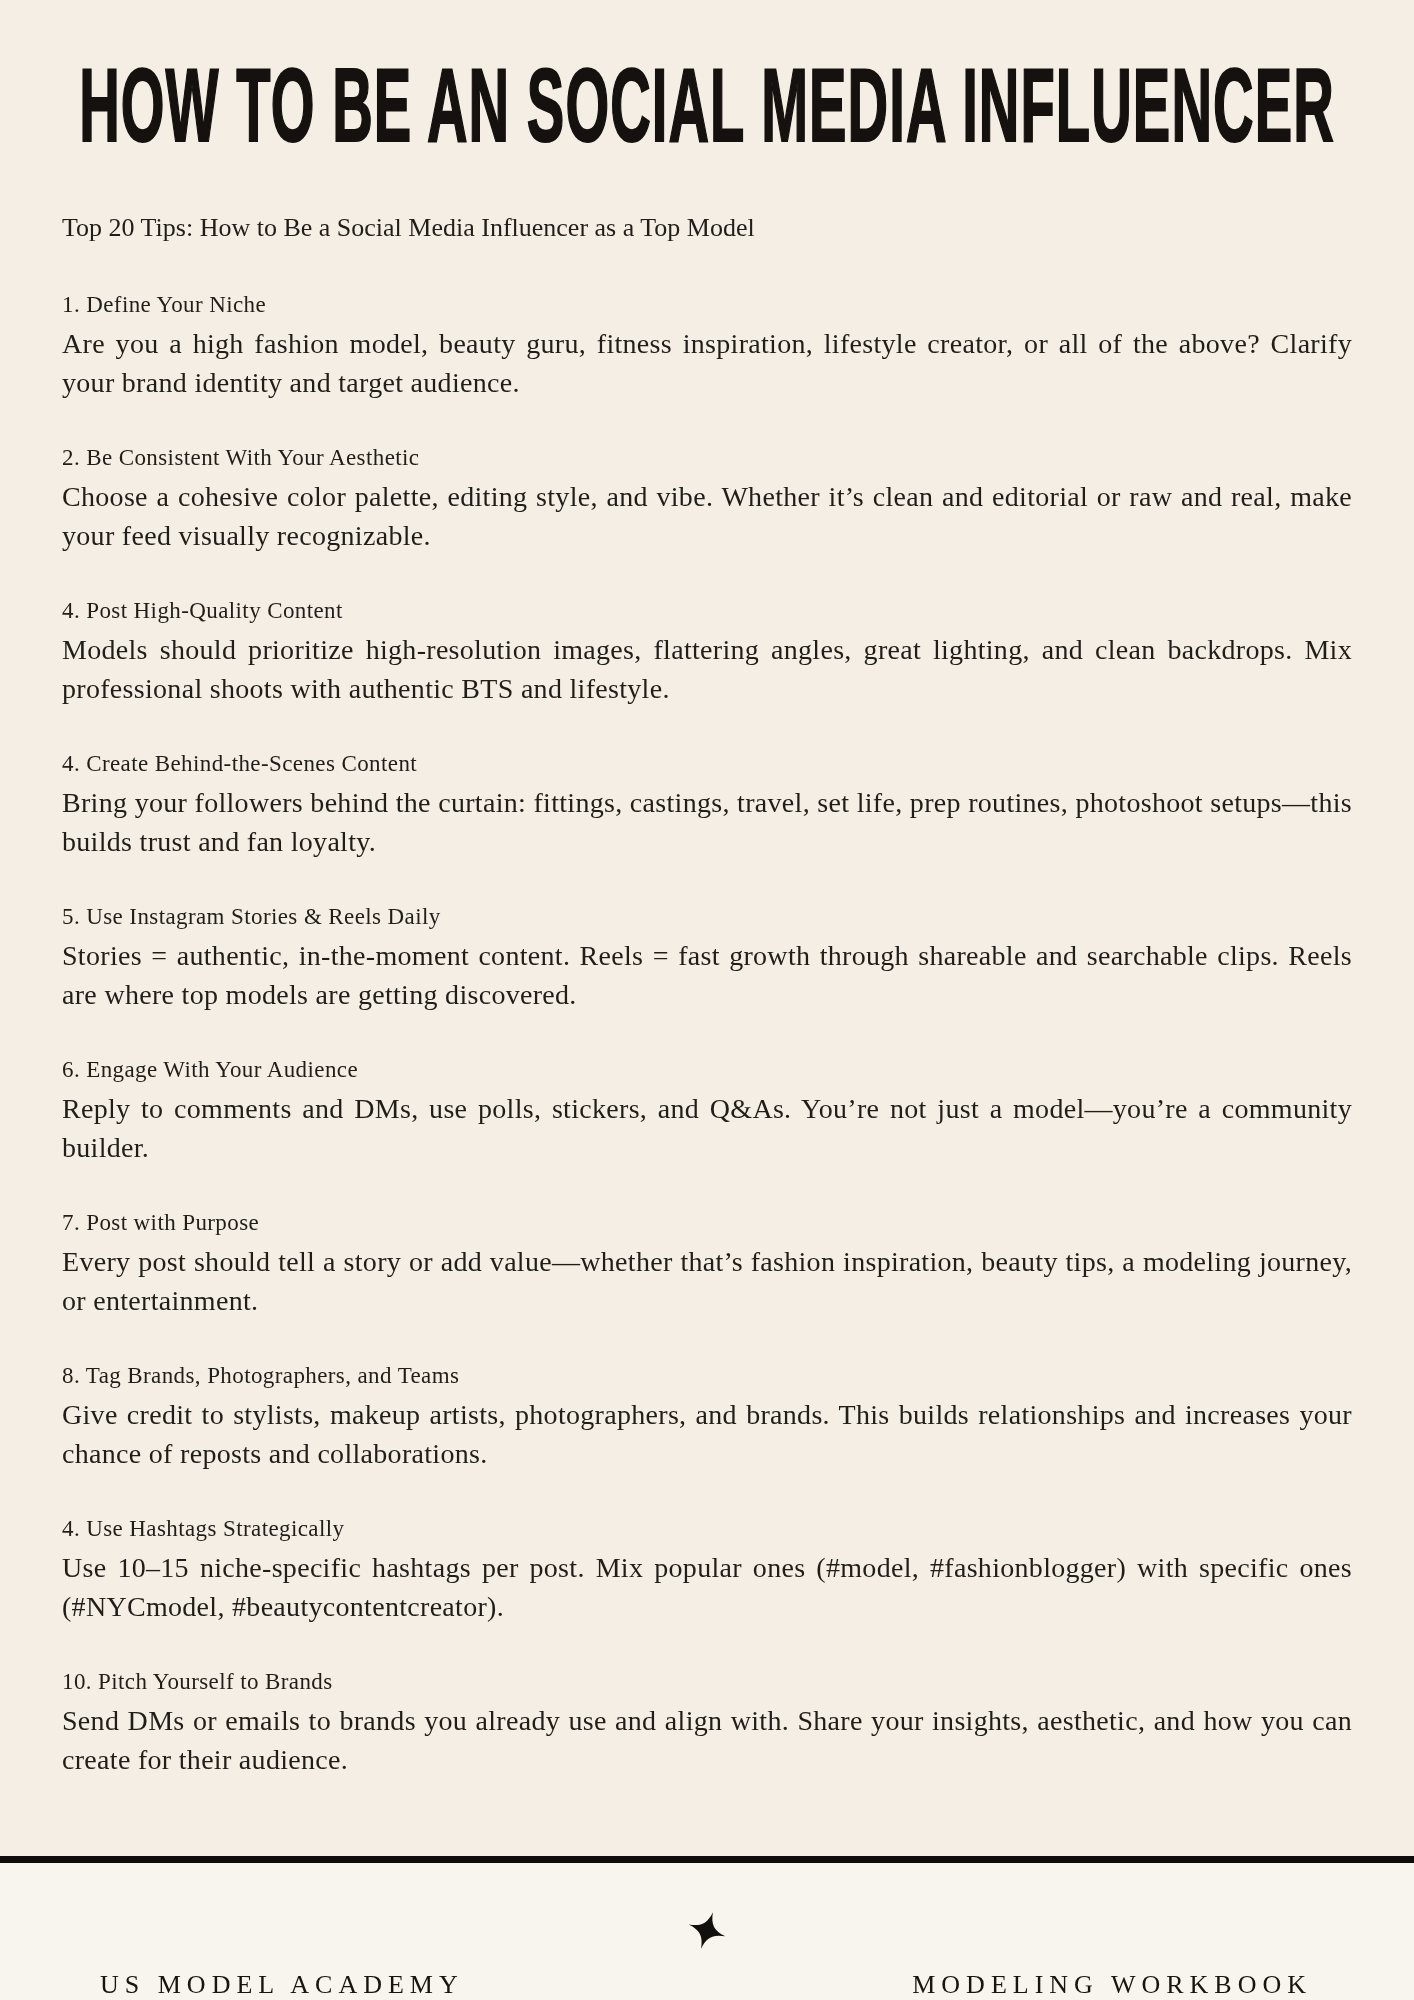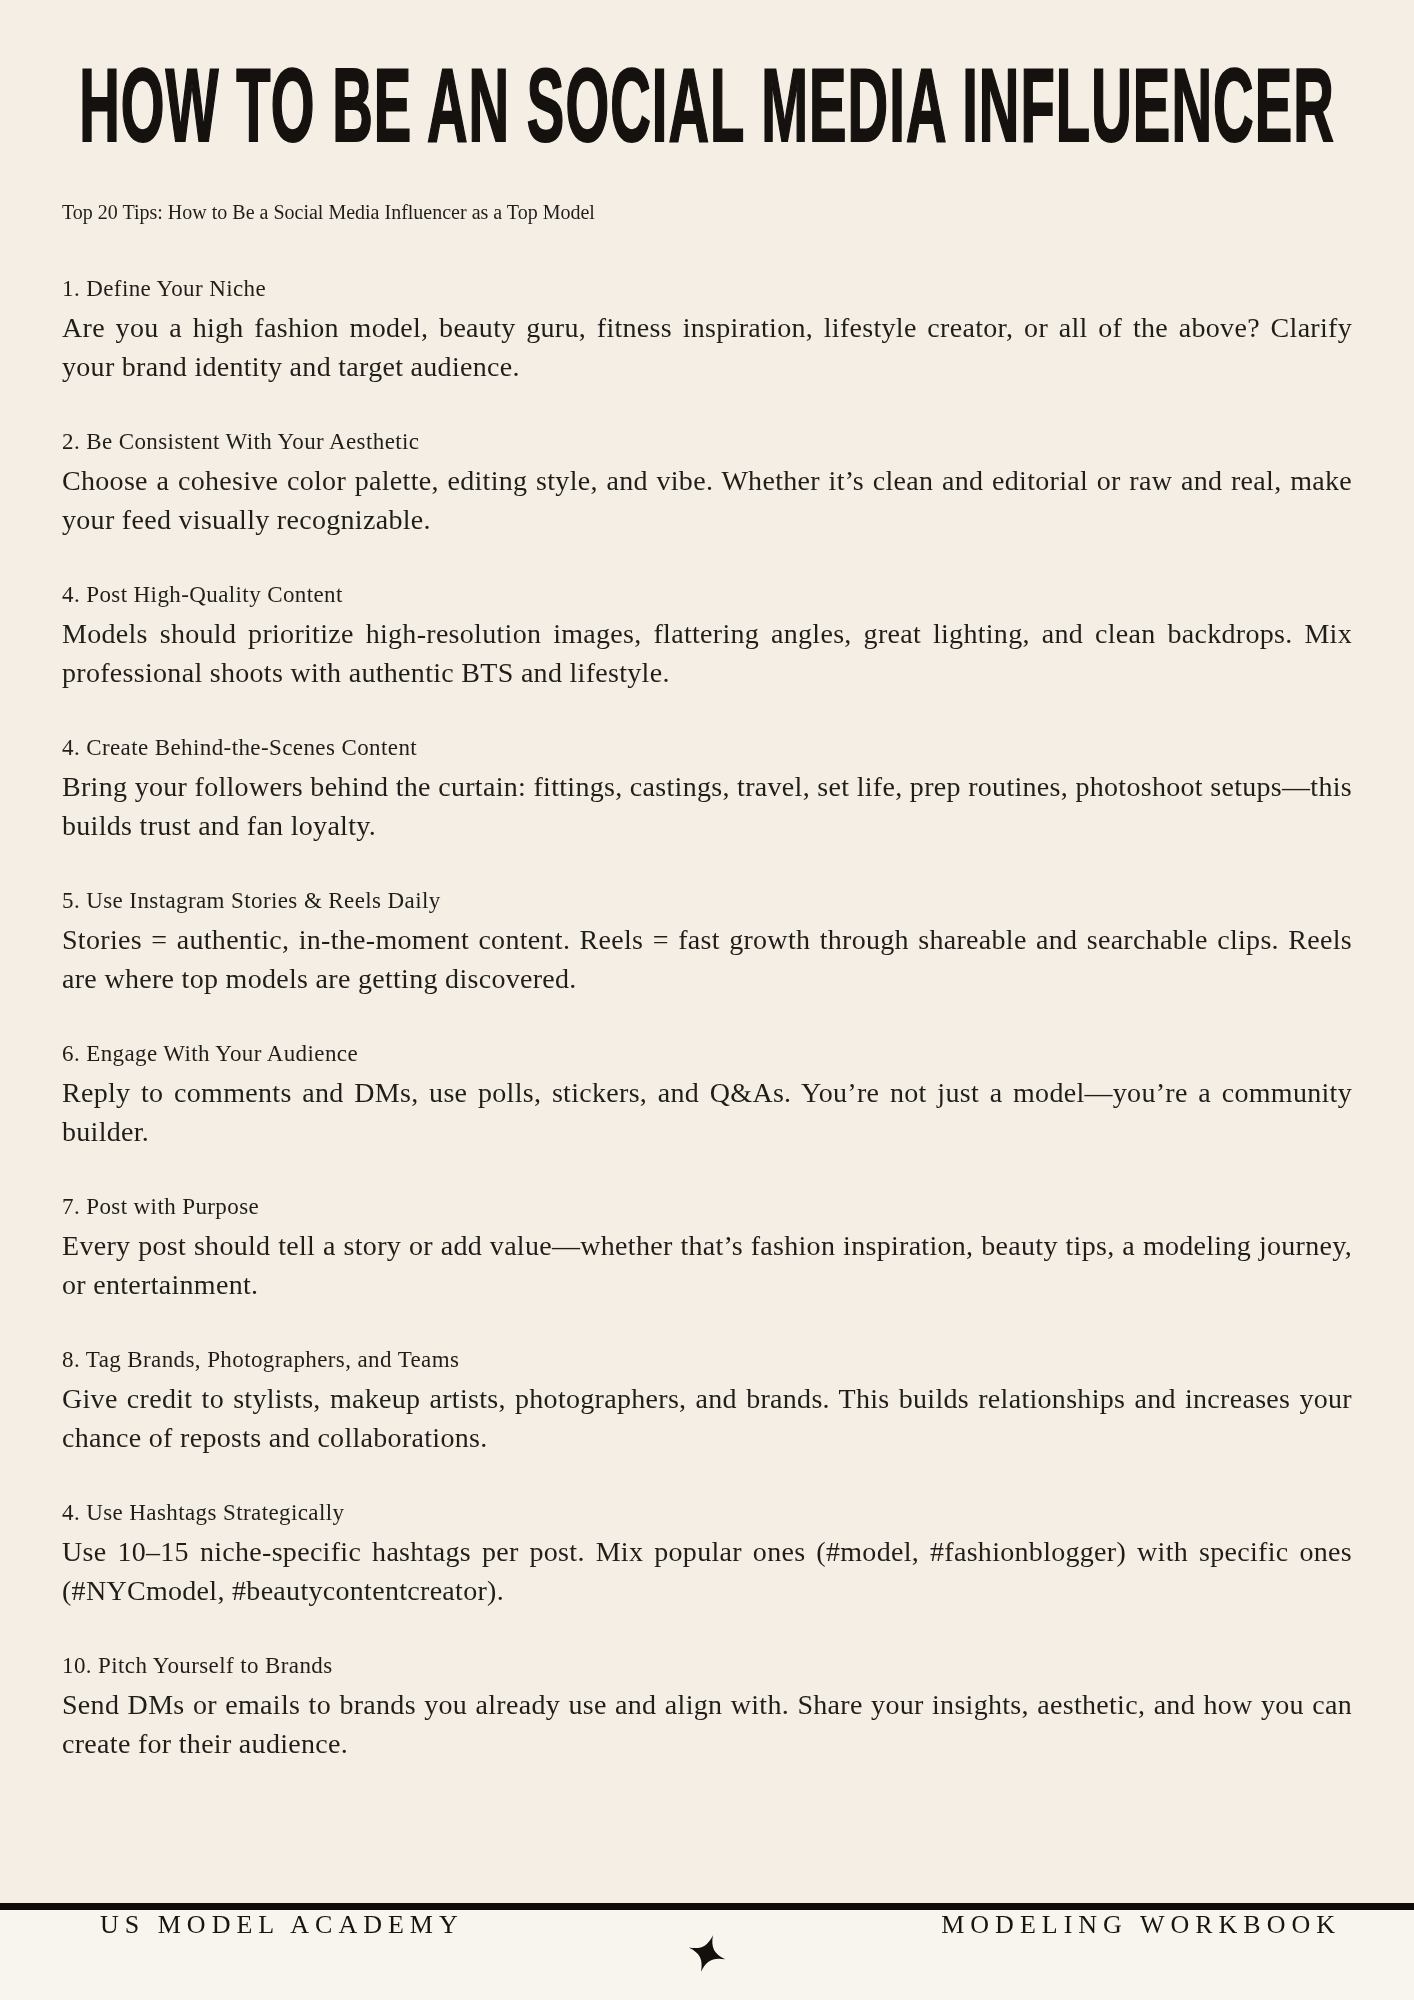--- a/index.html
+++ b/index.html
@@ -32,22 +32,22 @@
     font-family: "Liberation Sans", sans-serif;
     font-weight: 700;
     font-size: 104px;
     line-height: 110px;
     letter-spacing: 2px;
     color: #14110e;
     -webkit-text-stroke: 2px #14110e;
   }
   
   .subtitle {
-    margin: 20px 62px 0 62px;
-    font-size: 20px;
+    margin: 36px 62px 0 62px;
+    font-size: 26px;
     line-height: 34px;
     color: #211e1a;
   }
   
   .tips {
     margin: 40px 62px 0 62px;
   }
   .tip { margin-bottom: 36px; }
   .tip-heading {
     font-size: 23px;
@@ -69,26 +69,26 @@
     left: 0;
     right: 0;
     bottom: 0;
   }
   .footer-rule {
     height: 7px;
     background: #0e0d0b;
   }
   .footer-row {
     position: relative;
-    height: 90px;
+    height: 137px;
     background: #f8f5ef;
     display: flex;
-    align-items: flex-start;
+    align-items: flex-end;
     justify-content: space-between;
-    padding: 0 73px 0 100px;
+    padding: 0 102px 0 100px;
     box-sizing: border-box;
   }
   .footer-text {
     font-size: 26px;
     letter-spacing: 6px;
     color: #181511;
     white-space: nowrap;
   }
   .sparkle {
     position: absolute;

